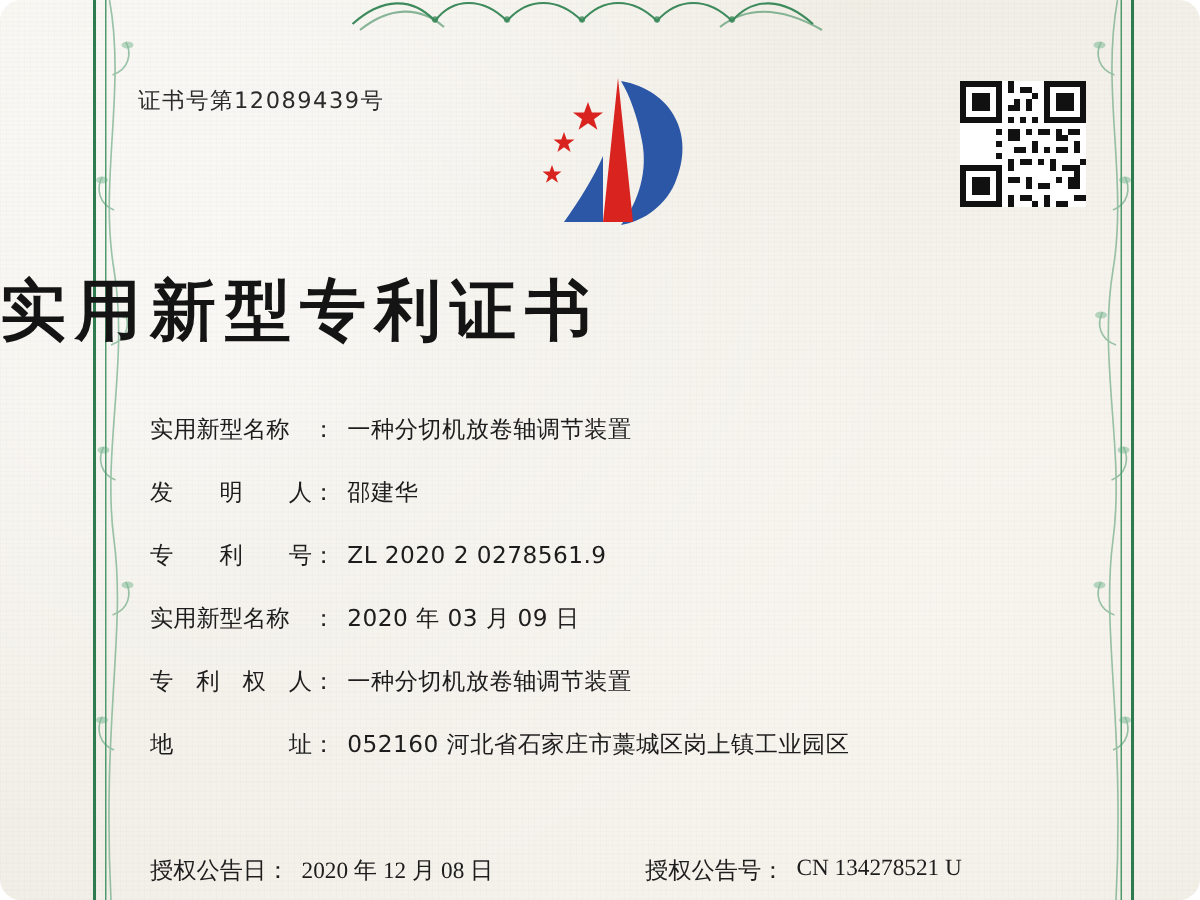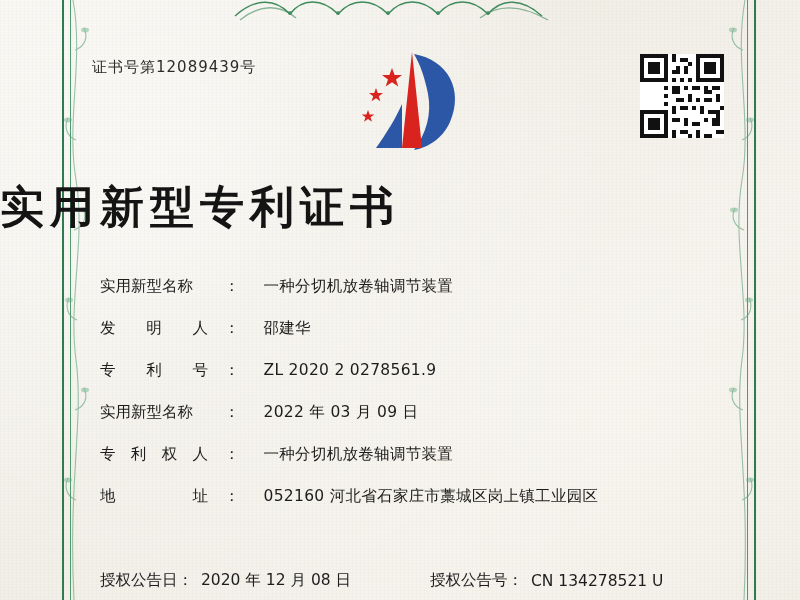--- a/index.html
+++ b/index.html
@@ -17,20 +17,21 @@
   .certificate {
     position: relative;
     width: 800px;
     height: 600px;
     background: #f4f1ea;
     background-image:
       radial-gradient(circle at 20% 30%, rgba(255,255,255,0.55) 0%, rgba(255,255,255,0) 60%),
       radial-gradient(circle at 80% 70%, rgba(250,248,242,0.6) 0%, rgba(255,255,255,0) 55%),
       linear-gradient(135deg, #f7f5ef 0%, #f1eee6 40%, #f5f2ec 70%, #efece3 100%);
     overflow: hidden;
+    border-radius: 14px;
   }
 
   
   .paper-texture {
     position: absolute;
     inset: 0;
     background-image:
       repeating-linear-gradient(0deg, rgba(0,0,0,0.012) 0px, rgba(0,0,0,0.012) 1px, rgba(255,255,255,0) 1px, rgba(255,255,255,0) 3px),
       repeating-linear-gradient(90deg, rgba(0,0,0,0.01) 0px, rgba(0,0,0,0.01) 1px, rgba(255,255,255,0) 1px, rgba(255,255,255,0) 4px);
     pointer-events: none;
@@ -124,21 +125,20 @@
     top: 276px;
     right: 90px;
   }
   .field-row {
     display: flex;
     align-items: baseline;
     margin-bottom: 21px;
     font-size: 15.5px;
     color: #1d1d1d;
     white-space: nowrap;
-    gap: 16px;
   }
   .field-label {
     width: 108px;
     flex: 0 0 108px;
     letter-spacing: 0px;
   }
   .field-label.spread {
     display: flex;
     justify-content: space-between;
   }
@@ -157,25 +157,25 @@
     left: 100px;
     right: 80px;
     top: 570px;
     display: flex;
     font-size: 15.5px;
     color: #1d1d1d;
     white-space: nowrap;
   }
   .bottom-col {
     display: flex;
-    align-items: center;
+    align-items: flex-start;
   }
   .bottom-col.left { flex: 0 0 330px; }
   .bottom-col .bl { letter-spacing: 0px; }
-  .bottom-col .bv { padding-left: 8px; }
+  .bottom-col .bv { padding-left: 8px; font-family: Liberation Serif, serif; }
 </style>
 </head>
 <body>
 
 <div class="certificate">
 
   <div class="paper-texture"></div>
 
   <div class="frame-outer"></div>
   <div class="frame-inner"></div>
@@ -355,21 +355,21 @@
         <span>利</span>
         <span>号</span>
       </span>
       <span class="field-colon">：</span>
       <span class="field-value">ZL 2020 2 0278561.9</span>
     </div>
 
     <div class="field-row">
       <span class="field-label">实用新型名称</span>
       <span class="field-colon">：</span>
-      <span class="field-value">2022 年 03 月 09 日</span>
+      <span class="field-value">2020 年 03 月 09 日</span>
     </div>
 
     <div class="field-row">
       <span class="field-label spread">
         <span>专</span>
         <span>利</span>
         <span>权</span>
         <span>人</span>
       </span>
       <span class="field-colon">：</span>

